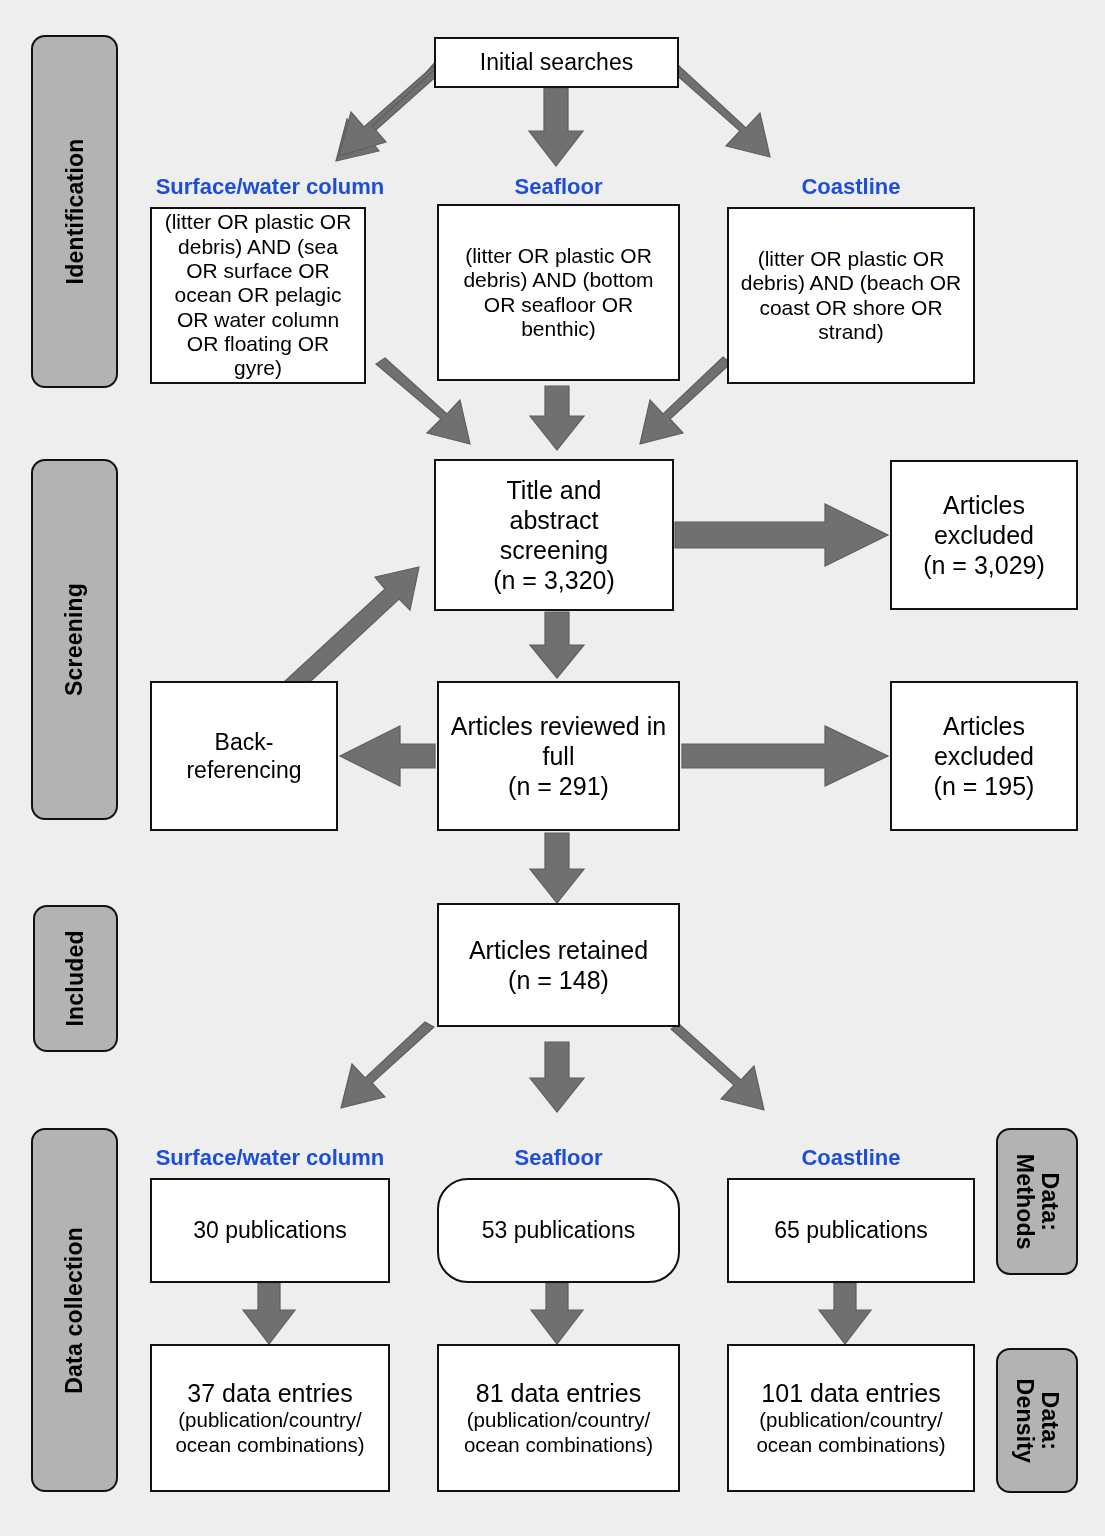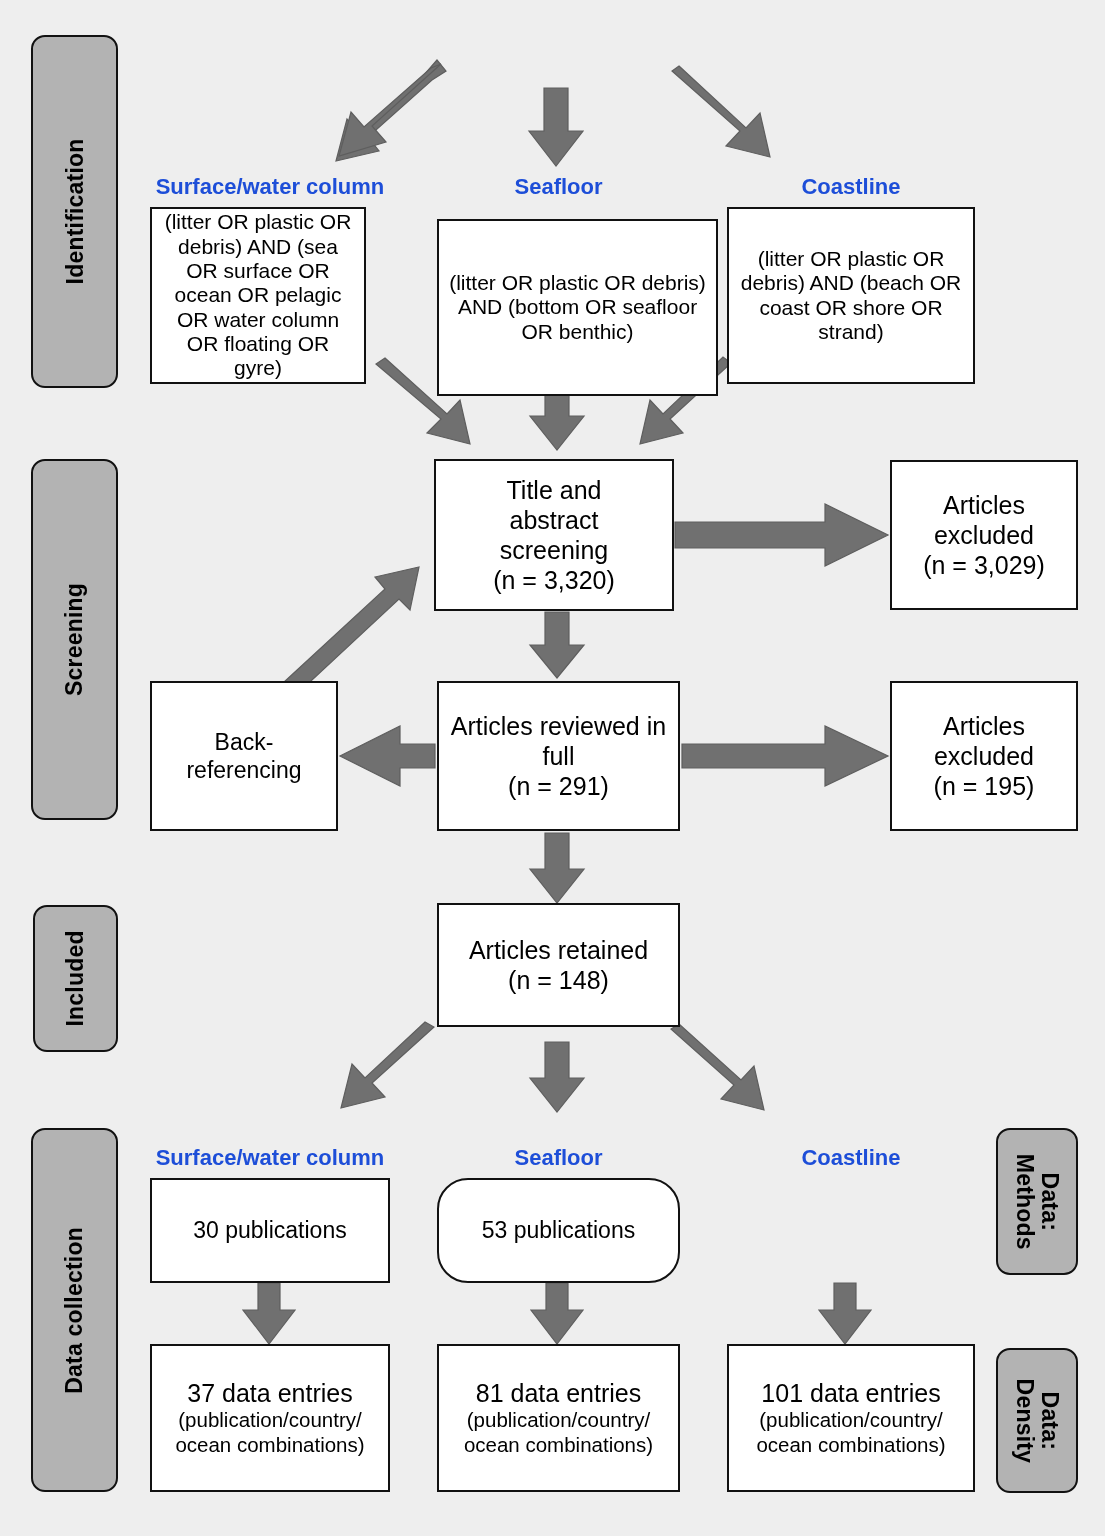--- a/index.html
+++ b/index.html
@@ -168,36 +168,39 @@
   <div class="stage-pill rot-cw" style="left:996px; top:1128px; width:82px; height:147px;">
     <span class="stage-pill-label" style="white-space:pre-line;">Data:
 Methods</span>
   </div>
 
   <div class="stage-pill rot-cw" style="left:996px; top:1348px; width:82px; height:145px;">
     <span class="stage-pill-label" style="white-space:pre-line;">Data:
 Density</span>
   </div>
 
+  <div class="box" style="left:434px; top:37px; width:245px; height:51px;">
+    <span class="box-text">Initial searches</span>
+  </div>
 
   <div class="col-caption" style="left:150px; top:174px; width:240px;">
     <span>Surface/water column</span>
   </div>
   <div class="col-caption" style="left:437px; top:174px; width:243px;">
     <span>Seafloor</span>
   </div>
   <div class="col-caption" style="left:727px; top:174px; width:248px;">
     <span>Coastline</span>
   </div>
 
   <div class="box" style="left:150px; top:207px; width:216px; height:177px;">
     <span class="box-text small tight">(litter OR plastic OR debris) AND (sea OR surface OR ocean OR pelagic OR water column OR floating OR gyre)</span>
   </div>
 
-  <div class="box" style="left:437px; top:219px; width:281px; height:177px;justify-content:flex-end;">
+  <div class="box" style="left:437px; top:204px; width:243px; height:177px;justify-content:flex-end;">
     <span class="box-text small tight">(litter OR plastic OR debris) AND (bottom OR seafloor OR benthic)</span>
   </div>
 
   <div class="box" style="left:727px; top:207px; width:248px; height:177px;">
     <span class="box-text small tight">(litter OR plastic OR debris) AND (beach OR coast OR shore OR strand)</span>
   </div>
 
   <div class="box" style="left:434px; top:459px; width:240px; height:152px;">
     <div class="two-part">
       <span class="main" style="max-width:180px;">Title and abstract screening</span>
@@ -245,20 +248,23 @@
   </div>
   <div class="col-caption" style="left:727px; top:1145px; width:248px;">
     <span>Coastline</span>
   </div>
 
   <div class="box" style="left:150px; top:1178px; width:240px; height:105px;">
     <span class="box-text">30 publications</span>
   </div>
   <div class="box" style="left:437px; top:1178px; width:243px; height:105px;border-radius:31px;">
     <span class="box-text">53 publications</span>
+  </div>
+  <div class="box" style="left:727px; top:1178px; width:248px; height:105px;">
+    <span class="box-text">65 publications</span>
   </div>
 
   <div class="box" style="left:150px; top:1344px; width:240px; height:148px;">
     <div class="two-part">
       <span class="main">37 data entries</span>
       <span class="sub">(publication/country/
 ocean combinations)</span>
     </div>
   </div>
 

